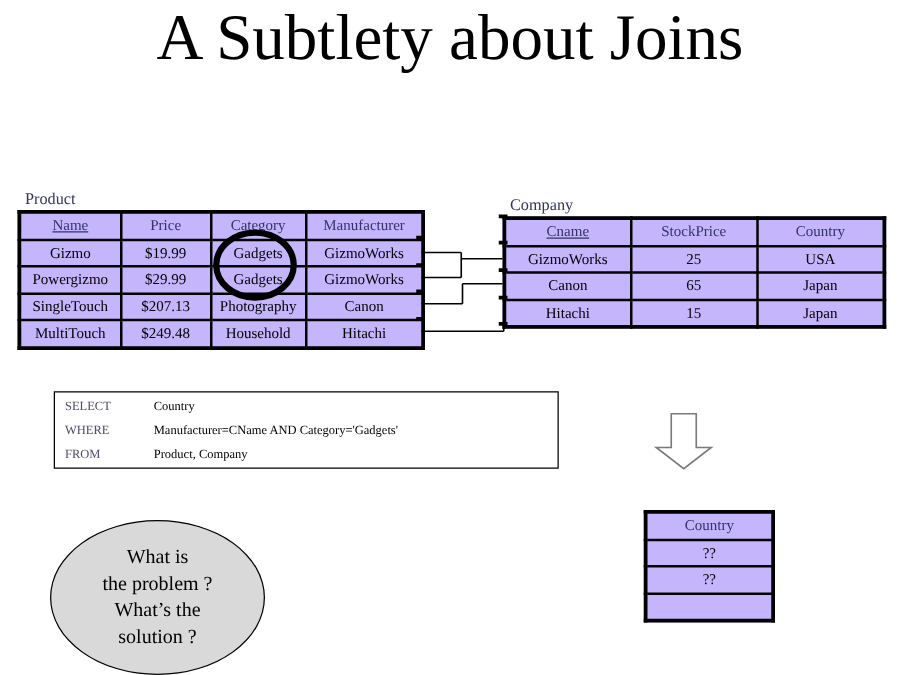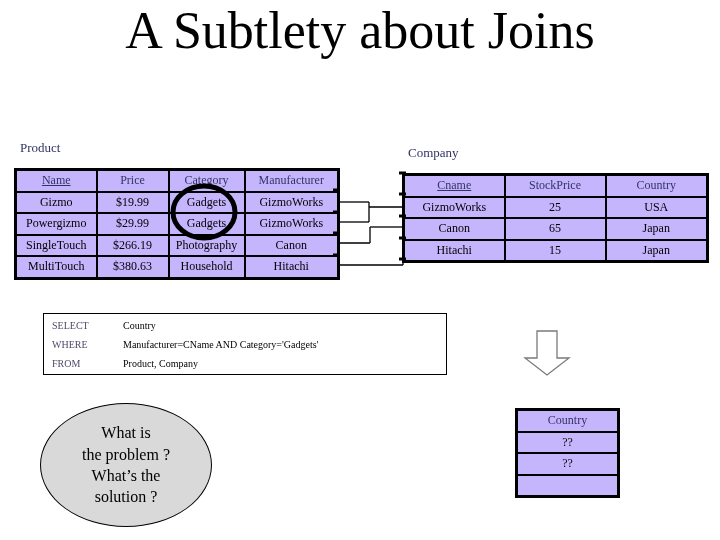--- a/index.html
+++ b/index.html
@@ -8,42 +8,42 @@
     font-family:"Liberation Serif","DejaVu Serif",serif; color:#000;
     overflow:hidden;
   }
   .abs { position:absolute; }
 
   .slide-title {
     left:0; top:66; width:720px; text-align:center;
     font-size:52px; line-height:1.2; color:#000; font-weight:normal;
   }
 
-  .tbl-label { font-size:13px; color:#333366; }
+  .tbl-label { font-size:13px; color:#333366;margin-top:11px; }
 
   table.datatable { border-collapse:collapse; table-layout:fixed; background:#c4b5fd; }
   table.datatable th, table.datatable td {
     border:2px solid #000; padding:0; text-align:center; vertical-align:middle;
     font-size:12px; font-weight:normal; height:19.5px; overflow:hidden;
     white-space:nowrap;
   }
   table.datatable { border:3px solid #000; }
   table.datatable th { color:#333366; }
   th.u { text-decoration:underline; }
 
   .sql-box {
     left:43px; top:313px; width:394px; height:58px;
     border:1.5px solid #000; padding:2px 0 0 8px; font-size:10px; line-height:19px;
   }
   .sql-line { white-space:nowrap; }
   .sql-kw { display:inline-block; width:71px; color:#4d4d6b; }
   .sql-tx { color:#000; }
 
   .question-ellipse {
-    left:40px; top:403px; width:170px; height:122px;
+    left:40px; top:416px; width:170px; height:122px;
     background:#d9d9d9; border:1px solid #000; border-radius:50%;
     display:flex; align-items:center; justify-content:center;
     text-align:center; font-size:16px; line-height:1.33; color:#000;
     white-space:pre-line;
   }
 
   svg { display:block; }
 </style>
 </head>
 <body>
@@ -73,27 +73,27 @@
     <td>GizmoWorks</td>
   </tr>
   <tr>
     <td>Powergizmo</td>
     <td>$29.99</td>
     <td>Gadgets</td>
     <td>GizmoWorks</td>
   </tr>
   <tr>
     <td>SingleTouch</td>
-    <td>$266.19</td>
+    <td>$207.13</td>
     <td>Photography</td>
     <td>Canon</td>
   </tr>
   <tr>
     <td>MultiTouch</td>
-    <td>$380.63</td>
+    <td>$249.48</td>
     <td>Household</td>
     <td>Hitachi</td>
   </tr>
 </tbody>
   </table>
 
 <svg class="abs" style="left:165px; top:180px;" width="80" height="66" viewBox="0 0 80 66">
   <ellipse cx="39" cy="32" rx="31" ry="26" fill="none" stroke="#000" stroke-width="5"></ellipse>
 </svg>
 

